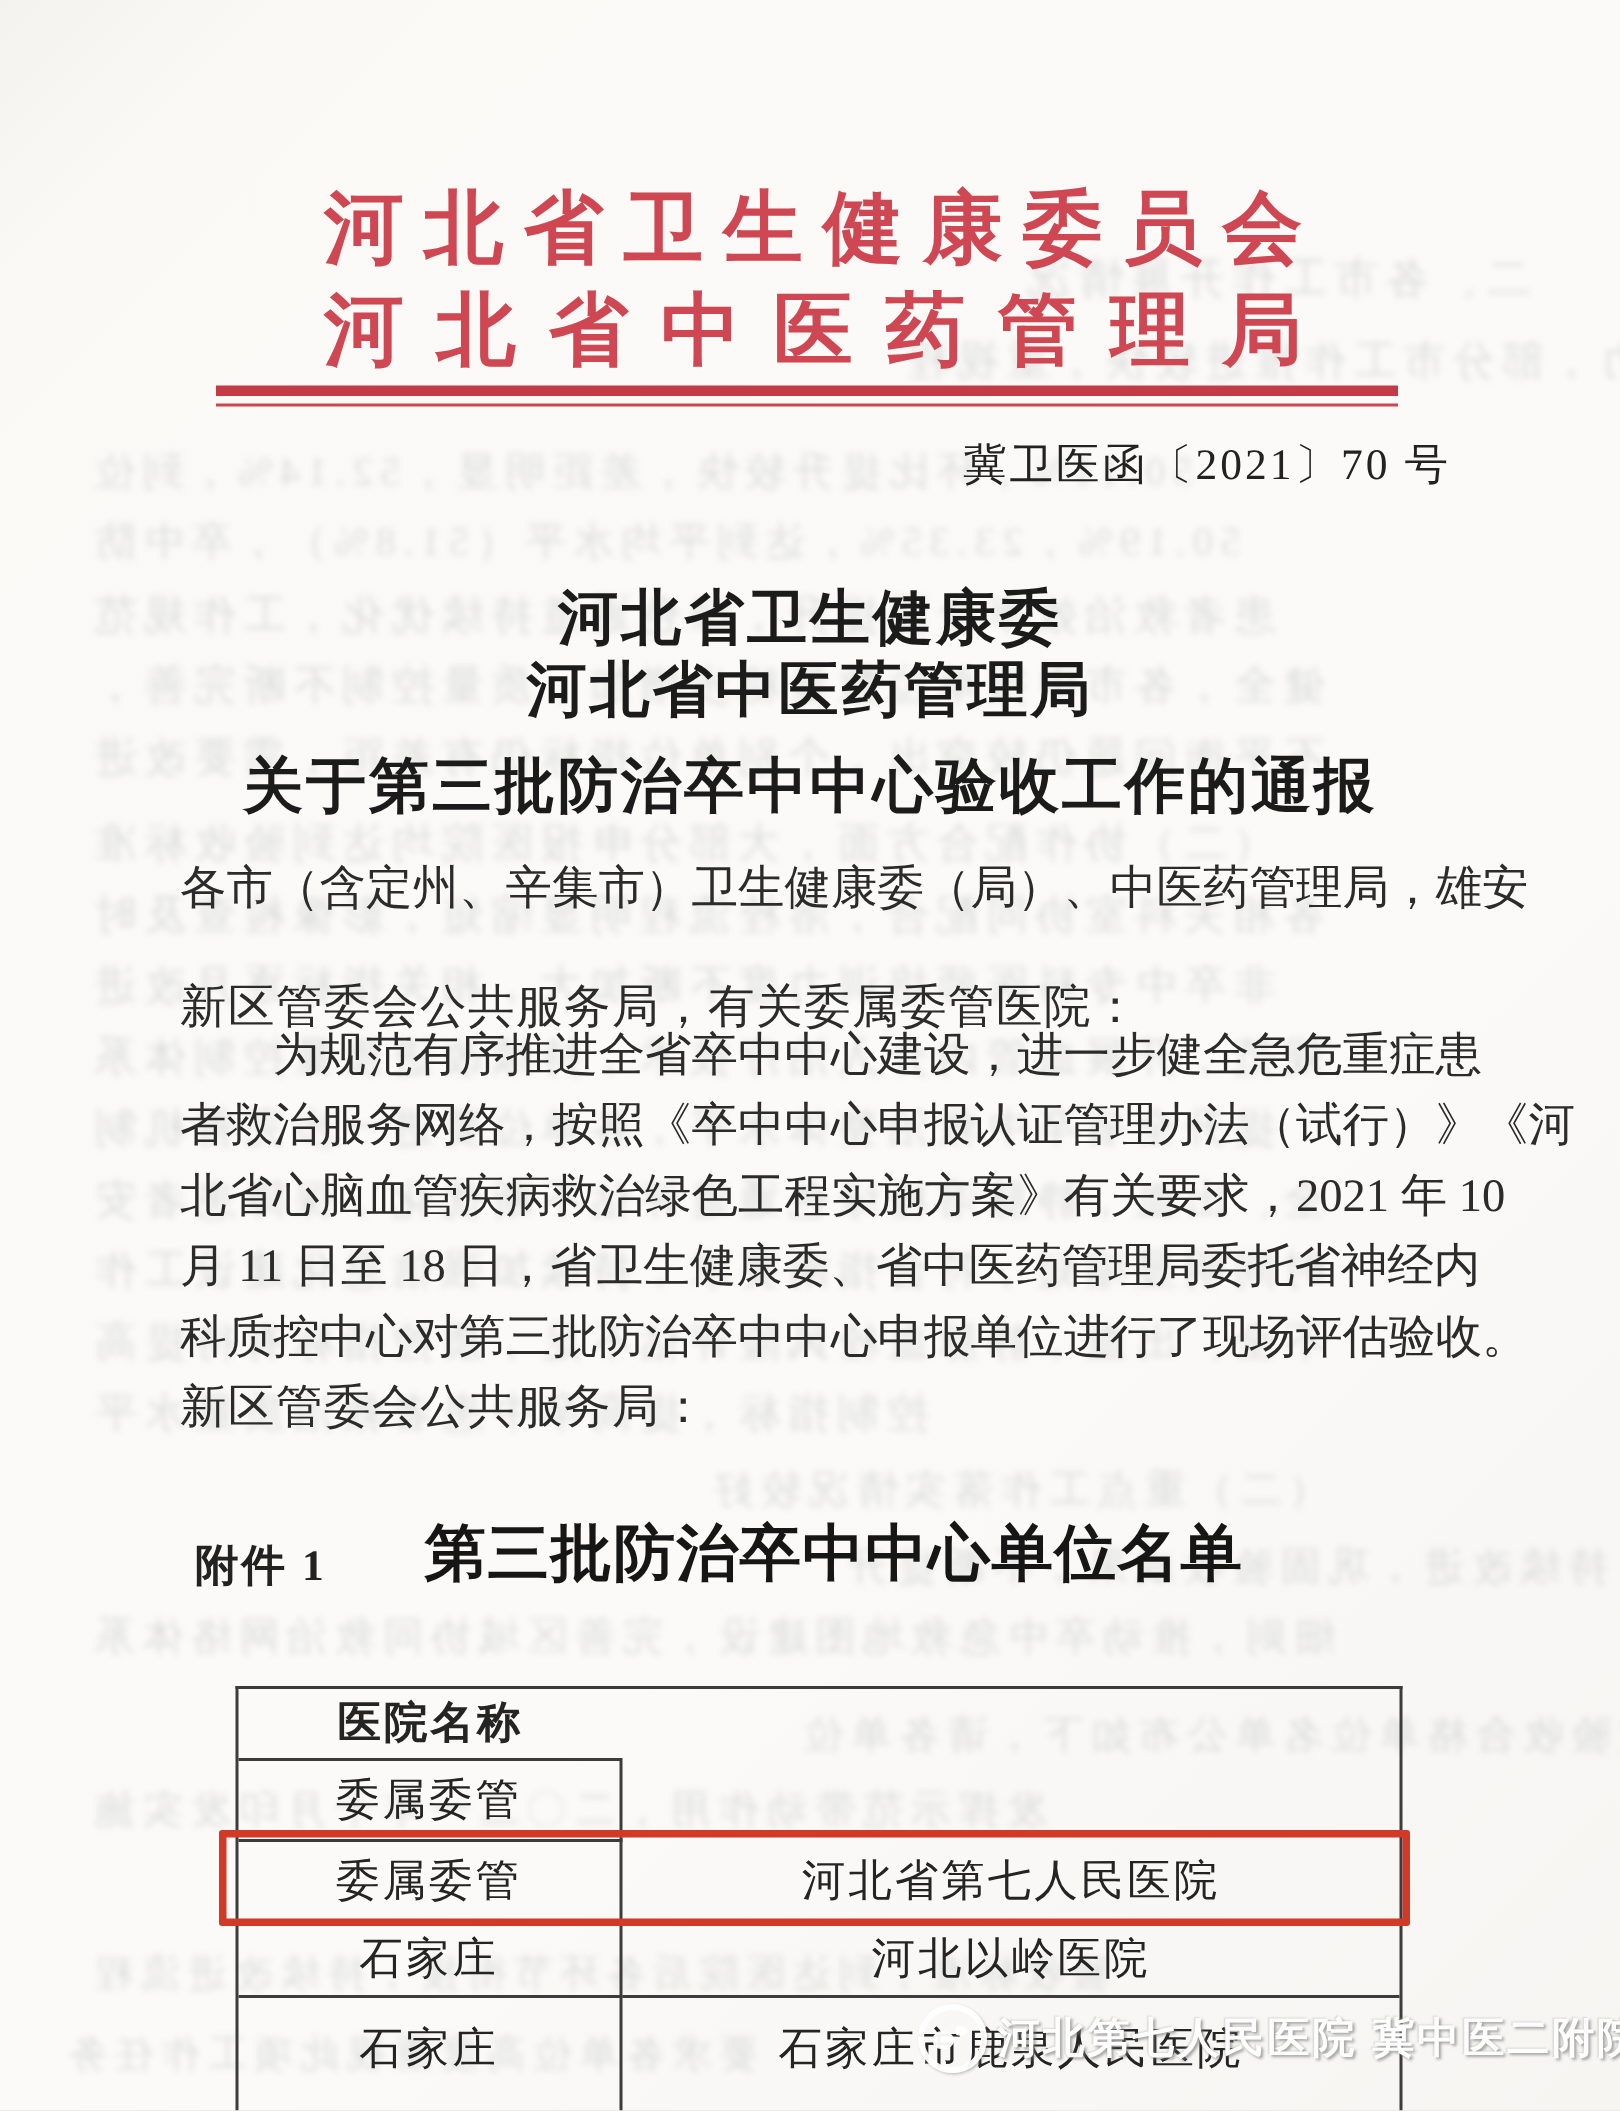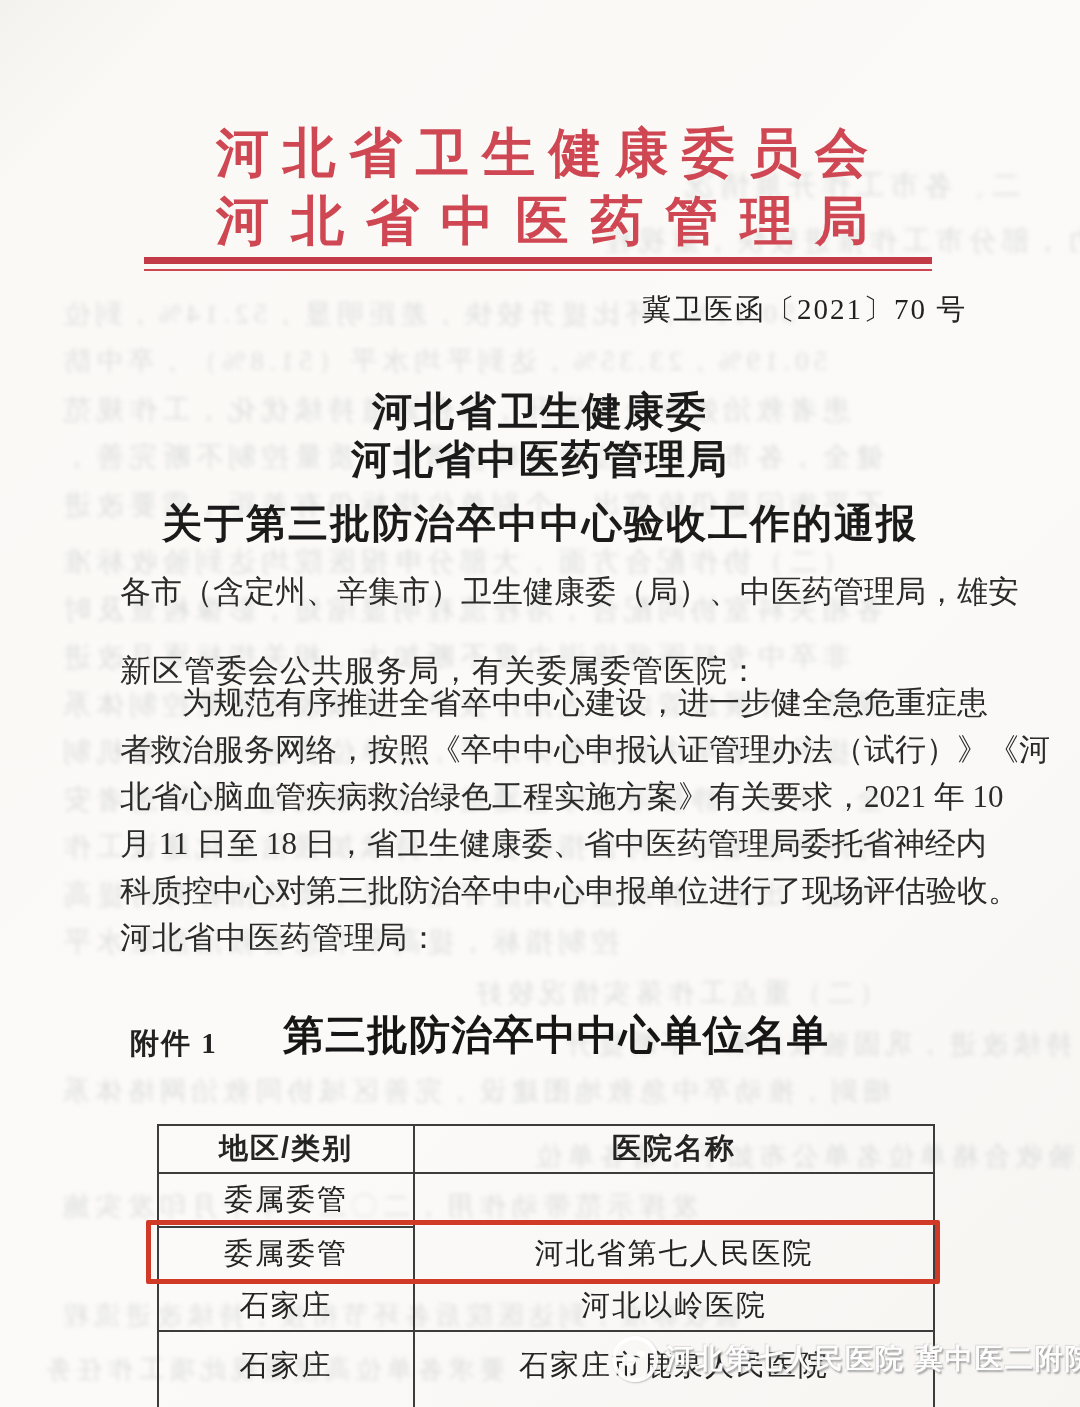--- a/index.html
+++ b/index.html
@@ -344,28 +344,27 @@
       <span>行</span>
       <span>了</span>
       <span>现</span>
       <span>场</span>
       <span>评</span>
       <span>估</span>
       <span>验</span>
       <span>收</span>
       <span>。</span>
     </div>
-  <div class="bline b8">河北省中医药管理局：</div>
+  <div class="bline b8">新区管委会公共服务局：</div>
 
   <div class="attach-label">附件 1</div>
   <div class="attach-title">第三批防治卒中中心单位名单</div>
 
   <div class="ctable">
     <div class="trow head">
-      <div class="cell region">地区/类别</div>
       <div class="cell hosp">医院名称</div>
     </div>
     <div class="trow r1">
       <div class="cell region">委属委管</div>
     </div>
     <div class="trow r2">
       <div class="cell region">委属委管</div>
       <div class="cell hosp">河北省第七人民医院</div>
     </div>
     <div class="trow r3">

